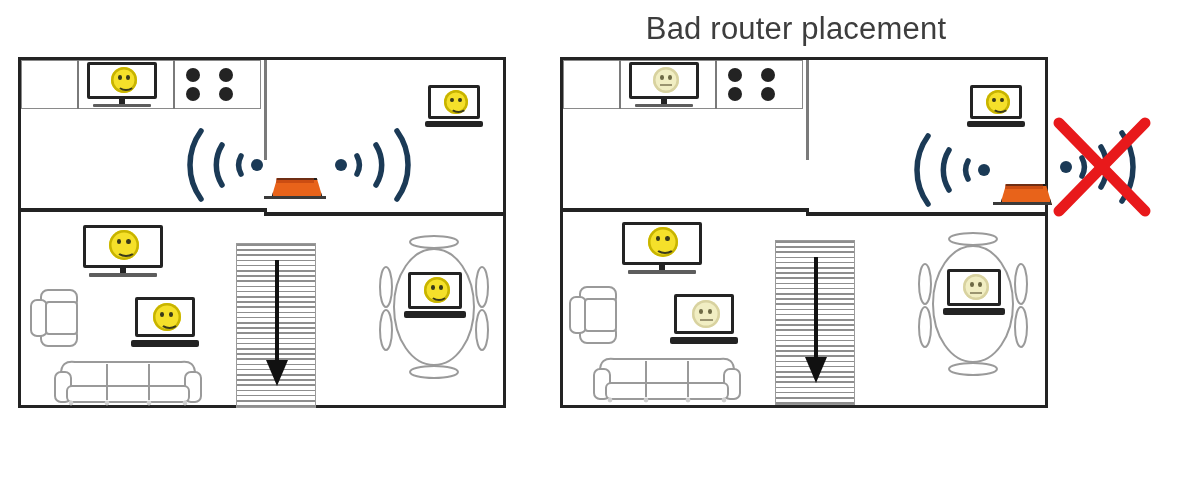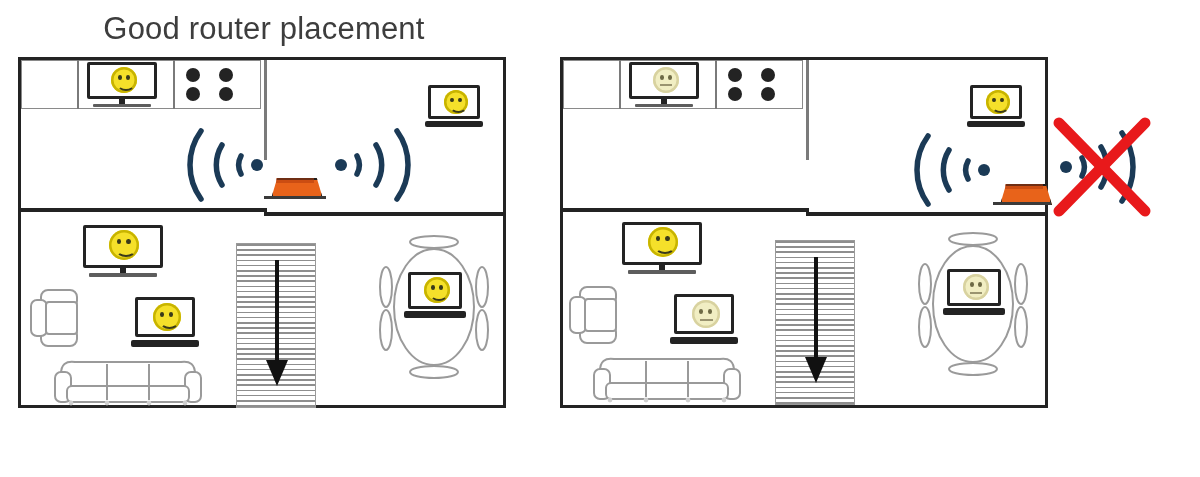--- a/index.html
+++ b/index.html
@@ -84,21 +84,20 @@
   .dining{position:absolute;}
   .dining svg{display:block;overflow:visible;}
 </style>
 </head>
 <body>
 
 <div class="stage">
 
   <div class="panel" style="left:14px;top:0;width:500px;height:420px;">
 
-    <div class="panel-title">Good router placement</div>
 
     <div class="plan" style="left:4px;top:57px;width:488px;height:351px;">
 
       <div class="wall" style="left:0px;top:148px;width:246px;height:4px;"></div>
       <div class="wall" style="left:243px;top:152px;width:239px;height:4px;"></div>
 
       <div class="wall-thin" style="left:243px;top:0px;width:2.5px;height:100px;"></div>
 
       <div class="counter" style="left:0px;top:0px;width:240px;height:49px;"></div>
       <div class="wall-thin" style="left:56px;top:0px;width:1.5px;height:49px;"></div>
@@ -240,20 +239,21 @@
           <div class="eye" style="left:15px;top:8px;width:4.1px;height:4.7px;"></div>
           <div class="mouth-smile" style="left:6px;top:11px;width:14px;height:9px;"></div>
         </div>
       </div>
 
     </div>
   </div>
 
   <div class="panel" style="left:556px;top:0;width:500px;height:420px;">
 
+    <div class="panel-title" style="left:-10px;width:500px;">Bad router placement</div>
 
     <div class="plan" style="left:4px;top:57px;width:488px;height:351px;">
 
       <div class="wall" style="left:0px;top:148px;width:246px;height:4px;"></div>
       <div class="wall" style="left:243px;top:152px;width:239px;height:4px;"></div>
       <div class="wall-thin" style="left:243px;top:0px;width:2.5px;height:100px;"></div>
 
       <div class="counter" style="left:0px;top:0px;width:240px;height:49px;"></div>
       <div class="wall-thin" style="left:56px;top:0px;width:1.5px;height:49px;"></div>
       <div class="wall-thin" style="left:152px;top:0px;width:1.5px;height:49px;"></div>

